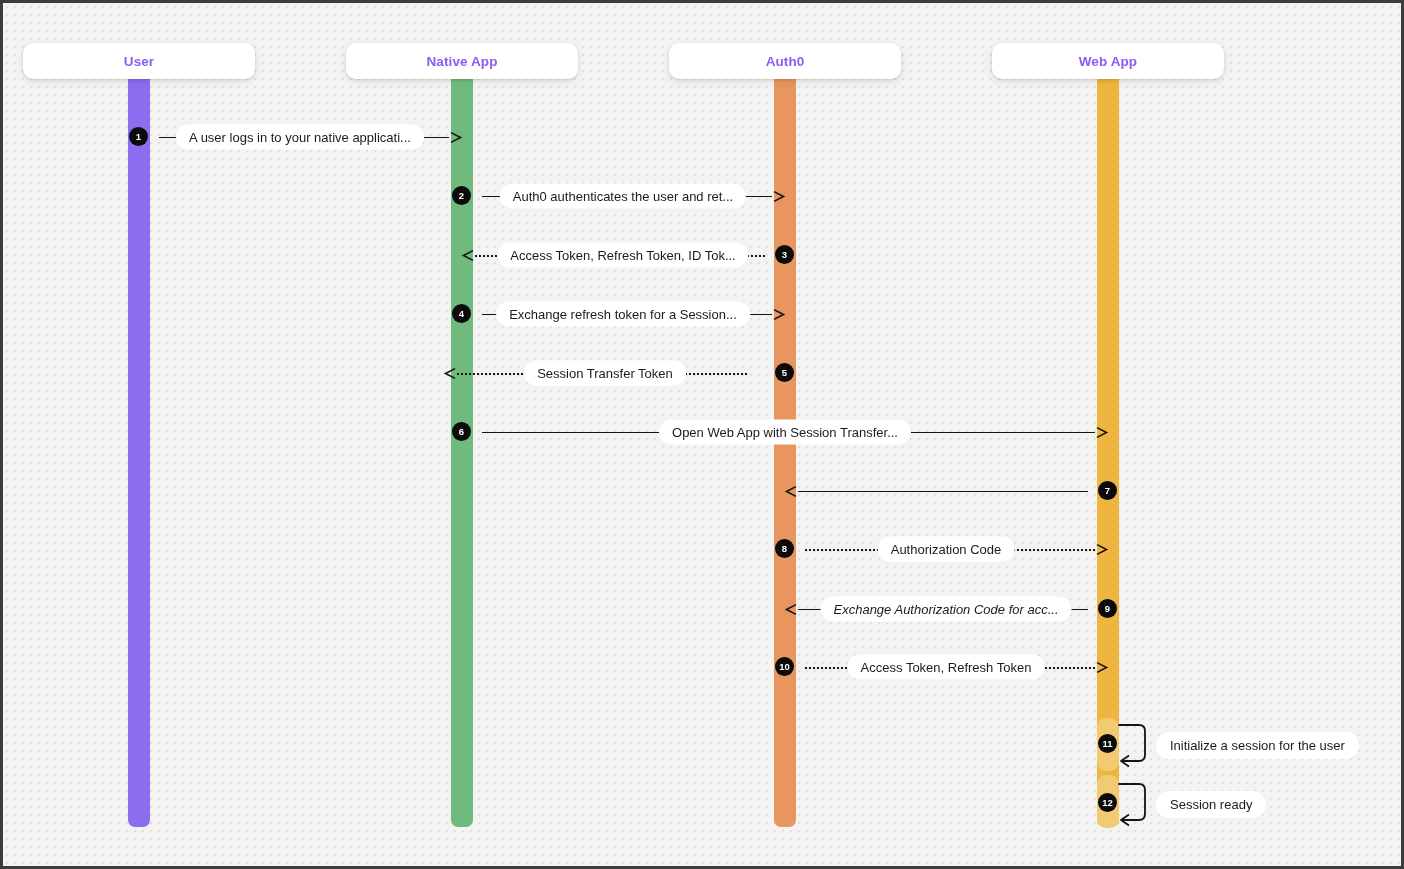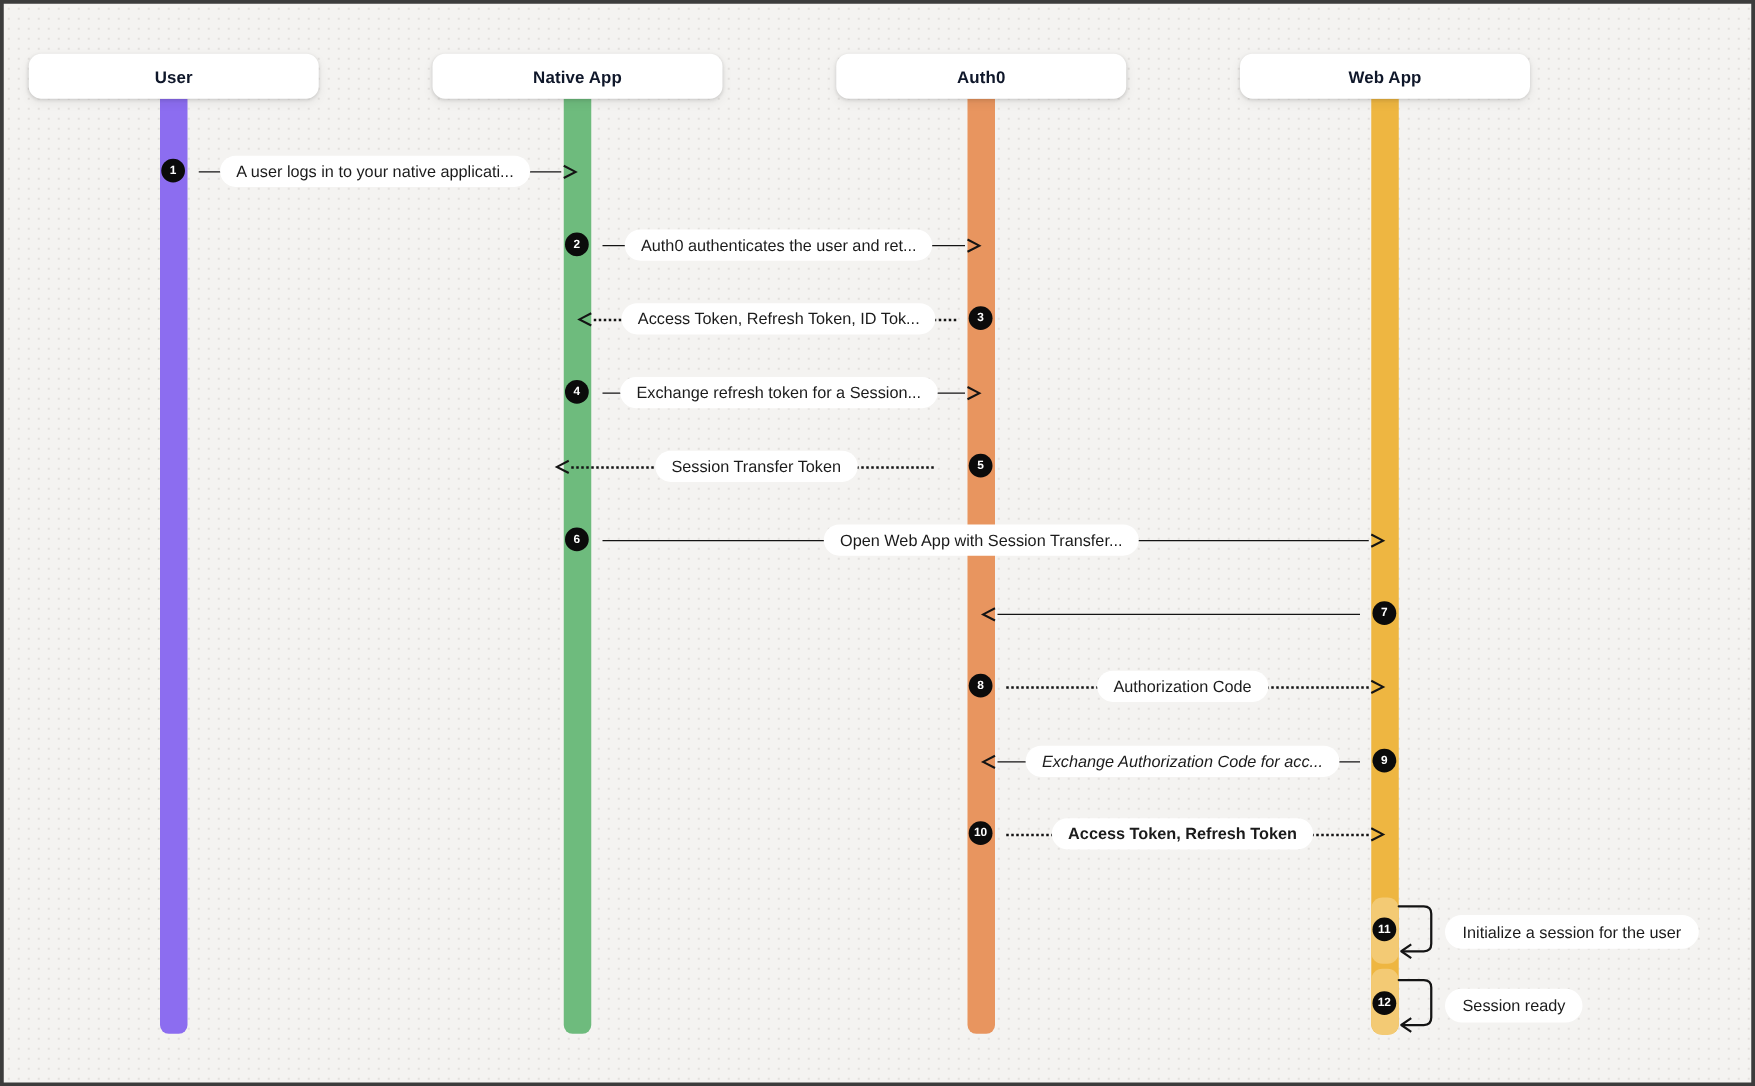--- a/index.html
+++ b/index.html
@@ -31,21 +31,21 @@
     background: #ffffff;
     border-radius: 10px;
     box-shadow: 0 1px 3px rgba(0,0,0,0.13), 0 3px 9px rgba(0,0,0,0.07);
     display: flex;
     align-items: center;
     justify-content: center;
   }
   .participant-label {
     font-size: 13.5px;
     font-weight: bold;
-    color: #0f172a;
+    color: #8b5cf6;
     letter-spacing: 0.1px;
   }
 
   
   .lifeline {
     position: absolute;
     width: 22px;
     border-radius: 0 0 7px 7px;
   }
 
@@ -238,21 +238,21 @@
     <div class="msg-line solid" style="left:13px; right:20px;"></div>
     <div class="arrowhead" style="left:0px;">
       <svg width="11" height="11" viewBox="0 0 11 11">
         <path d="M11 0.6 L1.5 5.5 L11 10.4" fill="none" stroke="#141414" stroke-width="1.6"></path>
       </svg>
     </div>
     <div class="msg-label" style="left:161px;">Exchange Authorization Code for acc...</div>
   </div>
   <div class="seq-badge" style="left:1095px; top:596px;">9</div>
 
-  <div class="msg" style="left:782px; top:651px; width:323px;font-weight:bold;">
+  <div class="msg" style="left:782px; top:651px; width:323px;">
     <div class="msg-line dotted" style="left:20px; right:13px;"></div>
     <div class="arrowhead" style="right:0px;">
       <svg width="11" height="11" viewBox="0 0 11 11">
         <path d="M0 0.6 L9.5 5.5 L0 10.4" fill="none" stroke="#141414" stroke-width="1.6"></path>
       </svg>
     </div>
     <div class="msg-label" style="left:161px;">Access Token, Refresh Token</div>
   </div>
   <div class="seq-badge" style="left:772px; top:654px;">10</div>
 

